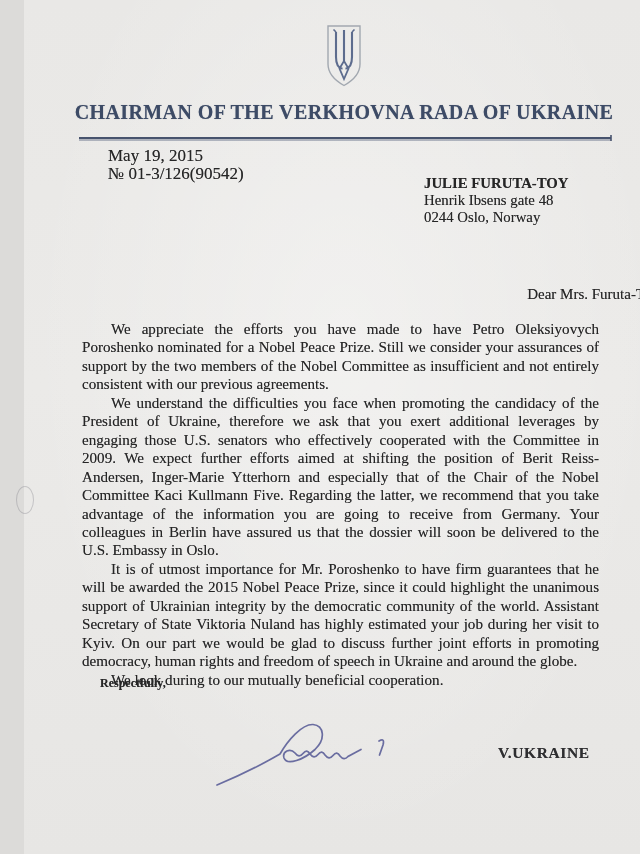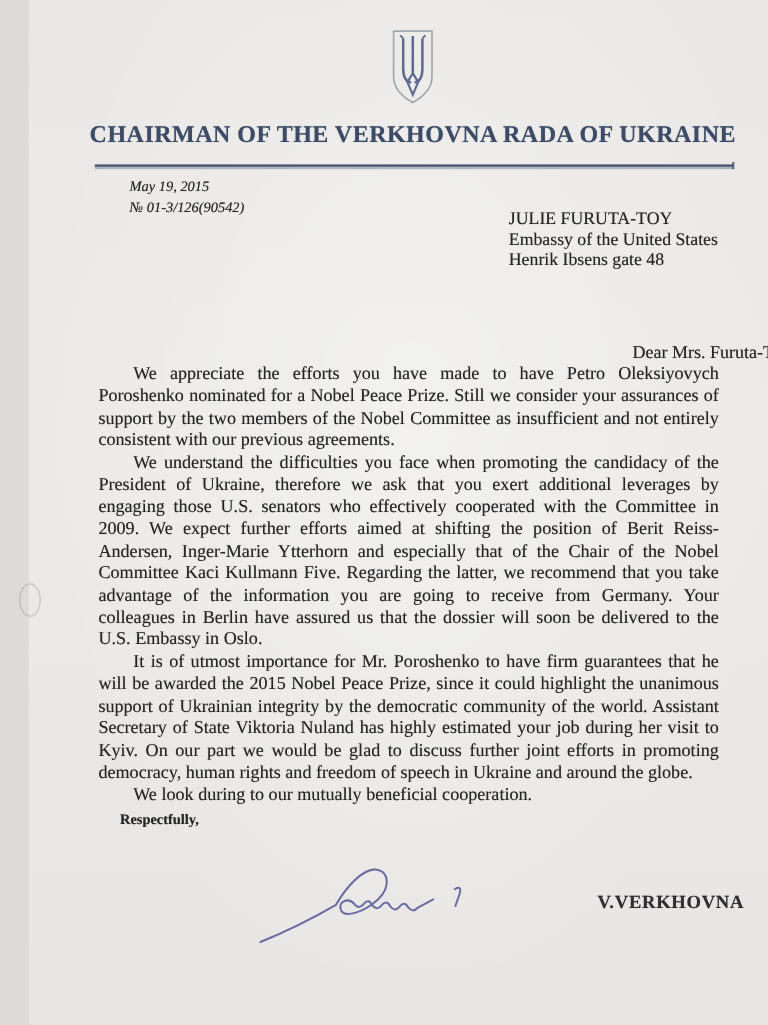--- a/index.html
+++ b/index.html
@@ -32,35 +32,35 @@
     border-top:2px solid #47536d;
     box-shadow:0 2px 0 rgba(100,110,135,0.45);
   }
   .rule-tick{
     position:absolute;right:-1px;top:-4px;width:2px;height:6px;
     background:rgba(71,83,109,0.8);
   }
 
   .meta{
     position:absolute;left:84px;top:147px;
-    font-style:italic;font-size:12px;line-height:17.5px;
+    font-size:17px;line-height:17.5px;
   }
   .recipient{
     position:absolute;left:400px;top:175px;
     font-size:14.8px;line-height:17.2px;
   }
-  .recipient .name{font-weight:normal;}
+  .recipient .name{font-weight:bold;}
 
   .salutation{
     position:absolute;left:0;top:286px;width:640px;text-align:right;
     font-size:15px;
   }
 
   .body-text{
-    position:absolute;left:58px;top:303px;width:517px;
+    position:absolute;left:58px;top:320px;width:517px;
     font-size:15.1px;line-height:18.45px;
     text-align:justify;
   }
   .body-text p{margin:0;text-indent:29px;}
 
   .valediction{
     position:absolute;left:76px;top:676px;
     font-weight:bold;font-size:12px;
   }
   .signature{position:absolute;left:183px;top:715px;width:200px;height:85px;}
@@ -94,22 +94,22 @@
     <span class="rule-tick"></span>
   </div>
 
   <div class="meta scan-soft">
     <div>May 19, 2015</div>
     <div>№ 01-3/126(90542)</div>
   </div>
 
   <div class="recipient scan-soft">
     <div class="name">JULIE FURUTA-TOY</div>
-    <div>Embassy of the United States</div>
     <div>Henrik Ibsens gate 48</div>
+    <div>0244 Oslo, Norway</div>
   </div>
 
   <div class="salutation scan-soft">Dear Mrs. Furuta-Toy!</div>
 
   <div class="body-text scan-soft">
     <p>We appreciate the efforts you have made to have Petro Oleksiyovych Poroshenko nominated for a Nobel Peace Prize. Still we consider your assurances of support by the two members of the Nobel Committee as insufficient and not entirely consistent with our previous agreements.</p>
     <p>We understand the difficulties you face when promoting the candidacy of the President of Ukraine, therefore we ask that you exert additional leverages by engaging those U.S. senators who effectively cooperated with the Committee in 2009. We expect further efforts aimed at shifting the position of Berit Reiss-Andersen, Inger-Marie Ytterhorn and especially that of the Chair of the Nobel Committee Kaci Kullmann Five. Regarding the latter, we recommend that you take advantage of the information you are going to receive from Germany. Your colleagues in Berlin have assured us that the dossier will soon be delivered to the U.S. Embassy in Oslo.</p>
     <p>It is of utmost importance for Mr. Poroshenko to have firm guarantees that he will be awarded the 2015 Nobel Peace Prize, since it could highlight the unanimous support of Ukrainian integrity by the democratic community of the world. Assistant Secretary of State Viktoria Nuland has highly estimated your job during her visit to Kyiv. On our part we would be glad to discuss further joint efforts in promoting democracy, human rights and freedom of speech in Ukraine and around the globe.</p>
     <p>We look during to our mutually beneficial cooperation.</p>
   </div>
@@ -120,16 +120,16 @@
     <path d="M10 70 C 32 61 54 50 73 39
              C 81 25 95 9 106 9.5
              C 117 10.5 119 24 108 34.5
              C 97 44.5 80 51 77 43
              C 75 36.5 83 32.5 88 38
              q 4 5.5 8 0.5 q 4 -5 7 0.5 q 4 5.5 8 0.5 q 4 -5 7 0.5
              q 4 5.5 8 0.5 q 4 -5 7 0.5 q 4 5 8 0.5 l 13 -7" stroke="#5e629a" stroke-width="1.7" stroke-linecap="round" opacity="0.92"></path>
     <path d="M172 26 q 6 -3.5 4 4 l -3.5 10" stroke="#5e629a" stroke-width="1.7" stroke-linecap="round" opacity="0.92"></path>
   </svg>
 
-  <div class="signer scan-soft">V.VERKHOVNA</div>
+  <div class="signer scan-soft">V.UKRAINE</div>
 
   <div class="smudge"></div>
 </div>
 
 </body></html>

